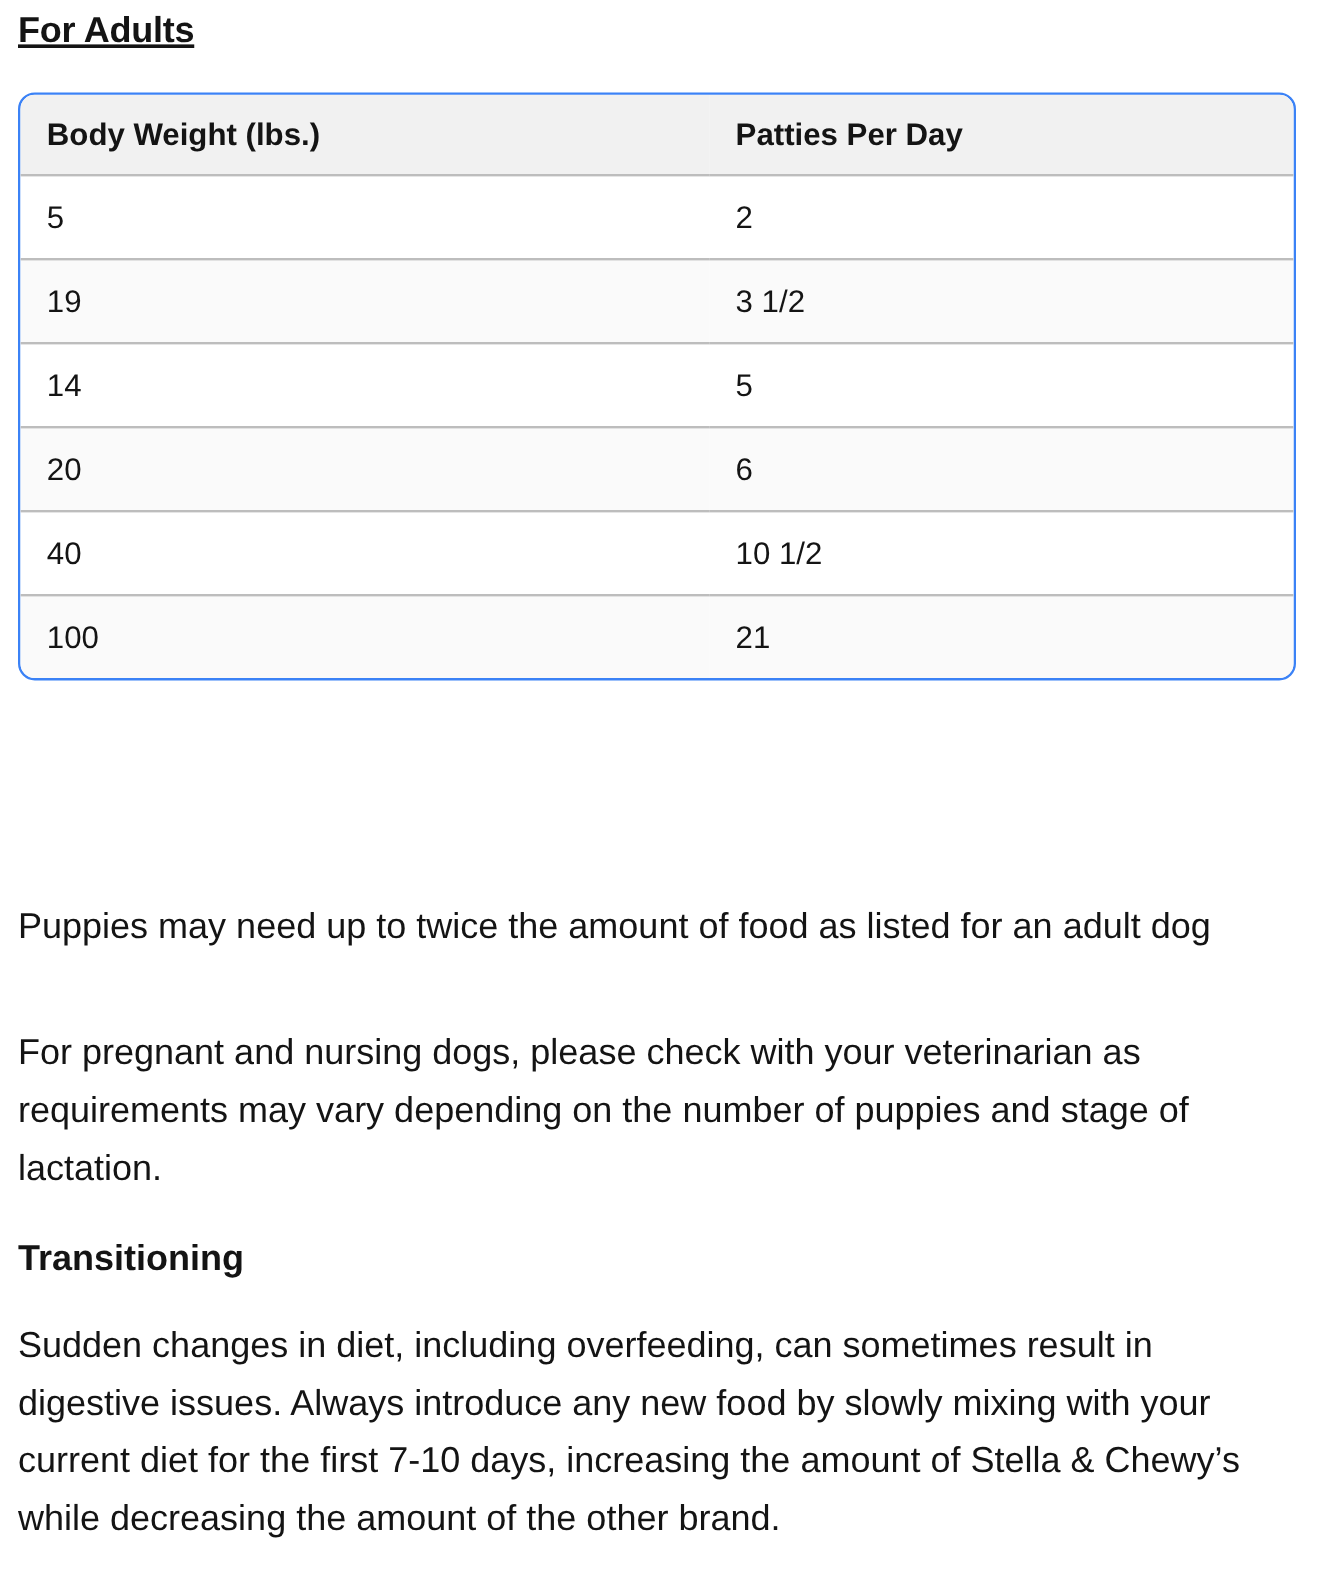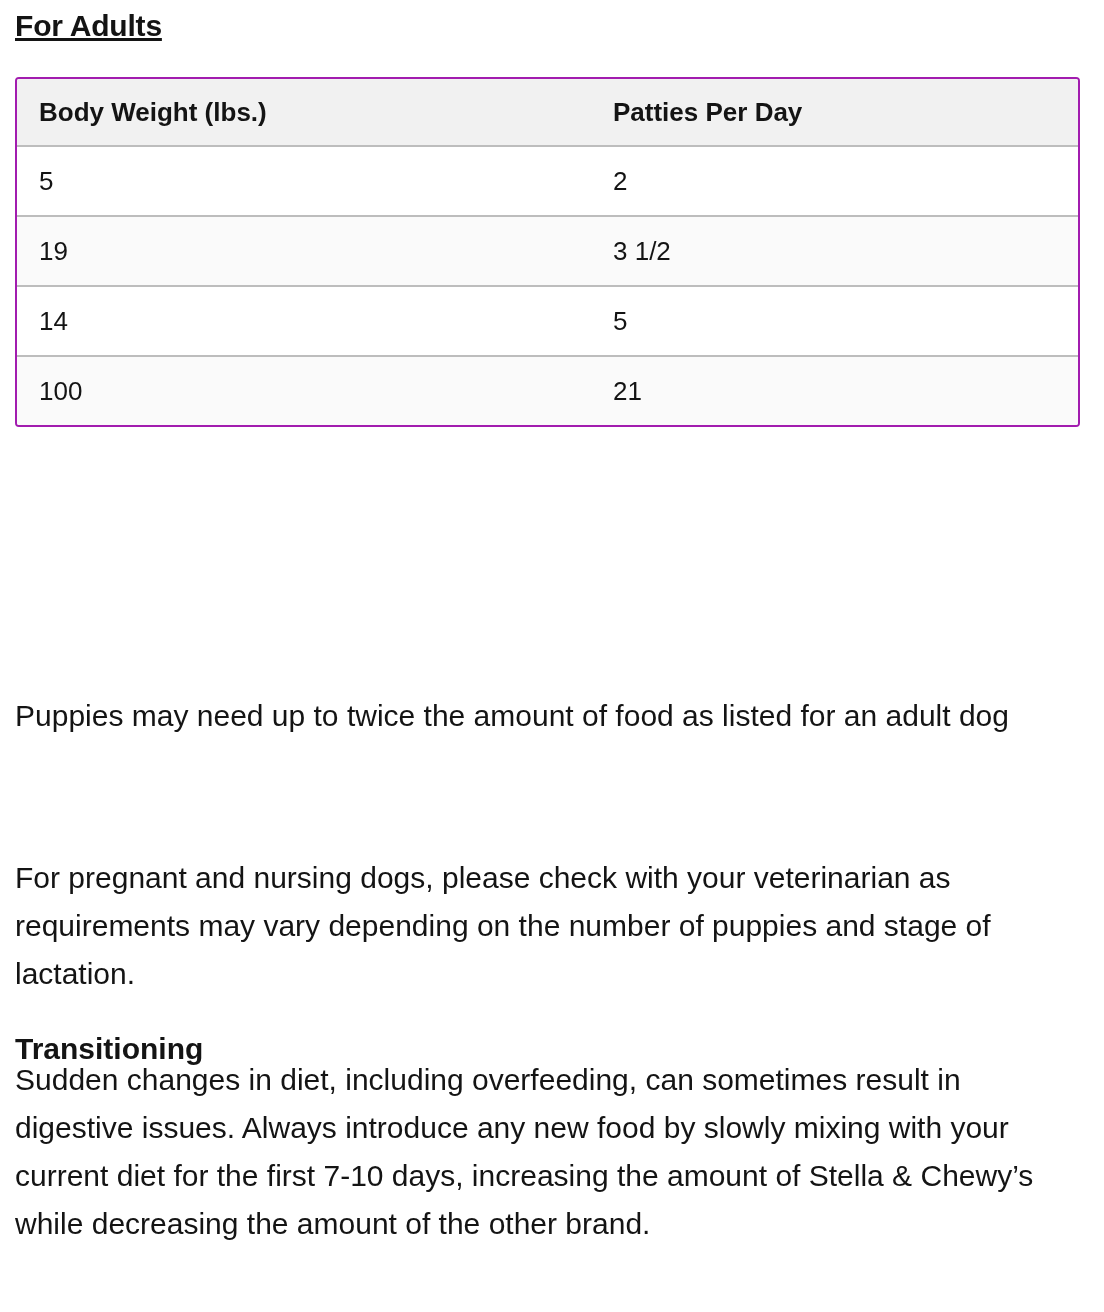--- a/index.html
+++ b/index.html
@@ -1,31 +1,31 @@
 <!DOCTYPE html>
 <html><head>
 <meta charset="utf-8">
 <style>
   html, body { margin:0; padding:0; background:#ffffff; }
   body { width:1104px; height:1312px; overflow:hidden; font-family:"Liberation Sans", sans-serif; color:#141414; position:relative; }
   .h-adults { position:absolute; left:15px; top:6px; font-size:30px; font-weight:bold; margin:0; line-height:40px; letter-spacing:-0.2px;text-decoration:underline; }
-  .tbl-wrap { position:absolute; left:15px; top:77px; width:1061px; border:2px solid #a21caf; border-radius:4px; overflow:hidden; }
+  .tbl-wrap { position:absolute; left:15px; top:77px; width:1061px; border:2px solid #3b82f6; border-radius:14px; overflow:hidden; }
   table { width:100%; border-collapse:collapse; }
   th, td { text-align:left; padding:0 0 0 22px; font-size:26px; }
   th { background:#f1f1f1; font-weight:bold; height:66px; border-bottom:2px solid #bdbdbd; }
   td { height:68px; border-bottom:2px solid #bdbdbd; }
   tr:last-child td { border-bottom:none; }
   tbody tr:nth-child(even) td { background:#fafafa; }
   tbody tr:nth-child(odd) td { background:#ffffff; }
   th.c1, td.c1 { width:552px; }
   p { position:absolute; left:15px; width:1070px; margin:0; font-size:30px; line-height:48px; }
-  .p1 { top:692px; }
+  .p1 { top:749px; }
   .p2 { top:854px; }
   .h-trans { position:absolute; left:15px; top:1027px; font-size:30px; font-weight:bold; margin:0; line-height:44px; }
-  .p3 { top:1056px; }
+  .p3 { top:1098px; }
 </style>
 </head>
 <body>
 
 <h2 class="h-adults">For Adults</h2>
 
 <div class="tbl-wrap">
   <table>
     <thead>
       <tr>
@@ -40,20 +40,28 @@
         </tr>
       <tr>
           <td class="c1">19</td>
           <td>3 1/2</td>
         </tr>
       <tr>
           <td class="c1">14</td>
           <td>5</td>
         </tr>
       <tr>
+          <td class="c1">20</td>
+          <td>6</td>
+        </tr>
+      <tr>
+          <td class="c1">40</td>
+          <td>10 1/2</td>
+        </tr>
+      <tr>
           <td class="c1">100</td>
           <td>21</td>
         </tr>
     </tbody>
   </table>
 </div>
 
 <p class="p1">Puppies may need up to twice the amount of food as listed for an adult dog</p>
 <p class="p2">For pregnant and nursing dogs, please check with your veterinarian as requirements may vary depending on the number of puppies and stage of lactation.</p>
 <h3 class="h-trans">Transitioning</h3>

